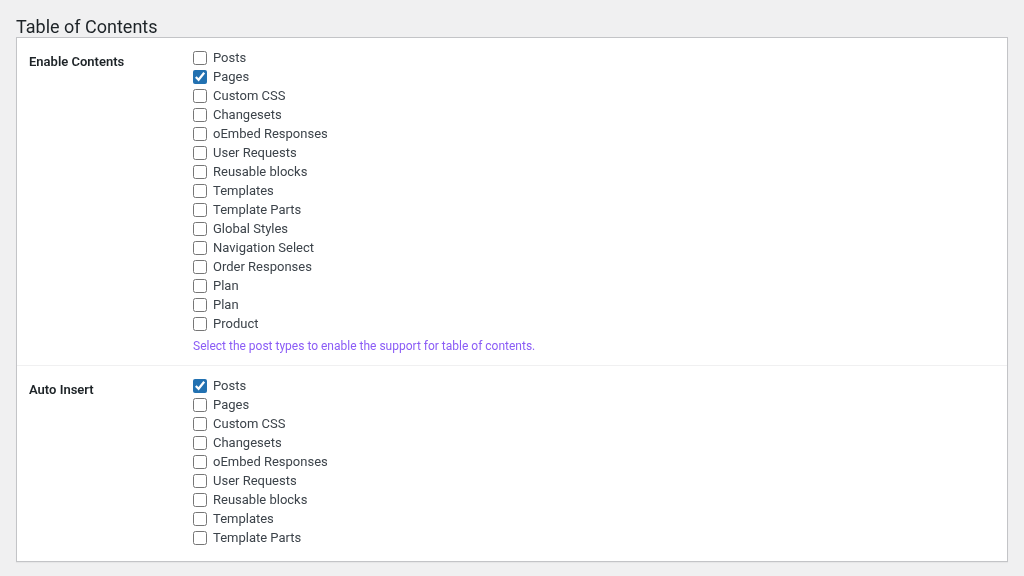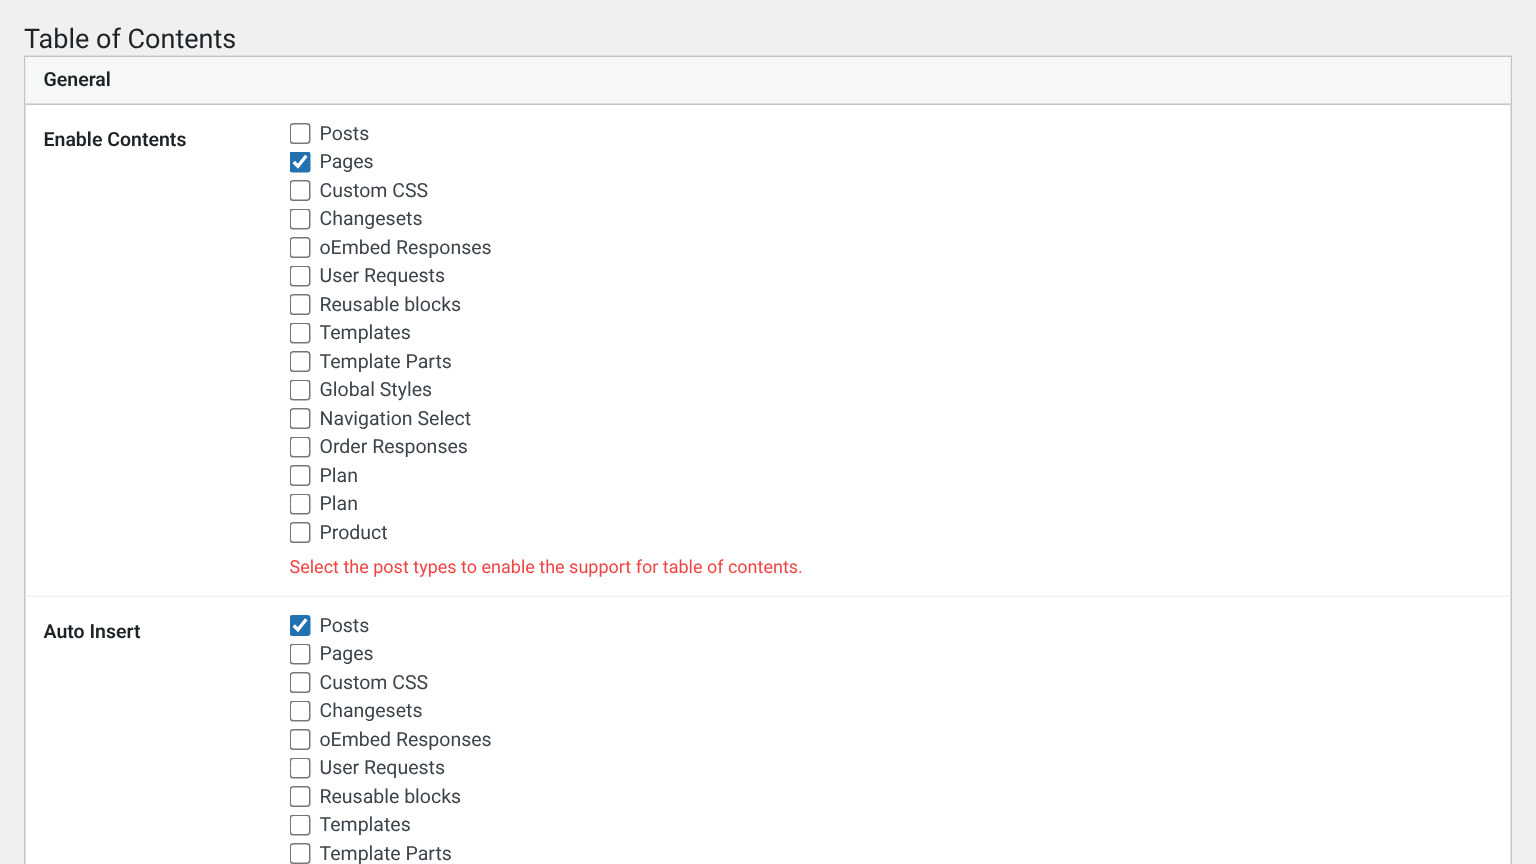--- a/index.html
+++ b/index.html
@@ -46,50 +46,49 @@
       font-weight: 600;
       font-size: 13px;
       color: #1d2327;
     }
     .settings-content {
       padding: 12px 16px;
       vertical-align: top;
     }
     .checkbox-item {
       display: flex;
-      align-items: flex-start;
+      align-items: flex-end;
       margin-bottom: 4px;
       gap: 6px;
     }
     .checkbox-item input[type="checkbox"] {
       width: 14px;
       height: 14px;
       cursor: pointer;
       accent-color: #2271b1;
       flex-shrink: 0;
     }
     .checkbox-label {
       font-size: 13px;
       color: #3c434a;
       cursor: pointer;
     }
     .help-text {
       font-size: 12px;
-      color: #ef4444;
+      color: #8b5cf6;
       margin-top: 8px;
       display: block;
     }
   </style>
 </head>
 <body>
 
 <h1 class="page-title">Table of Contents</h1>
 
 <div class="card">
-  <div class="section-header">General</div>
 
   <table class="settings-table">
 
     <tbody>
         <tr class="settings-row">
       <td class="settings-label">Enable Contents</td>
       <td class="settings-content">
         <div id="enable-support-checkboxes">
               <div class="checkbox-item">
                 <input type="checkbox" id="es_posts" style="">

